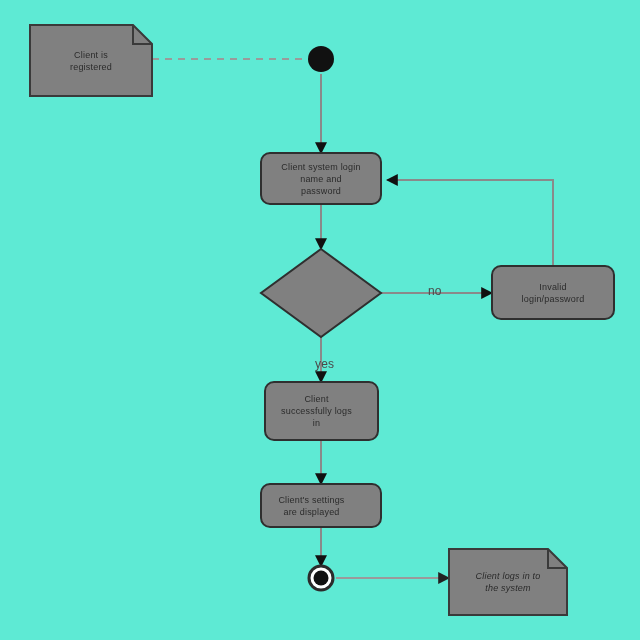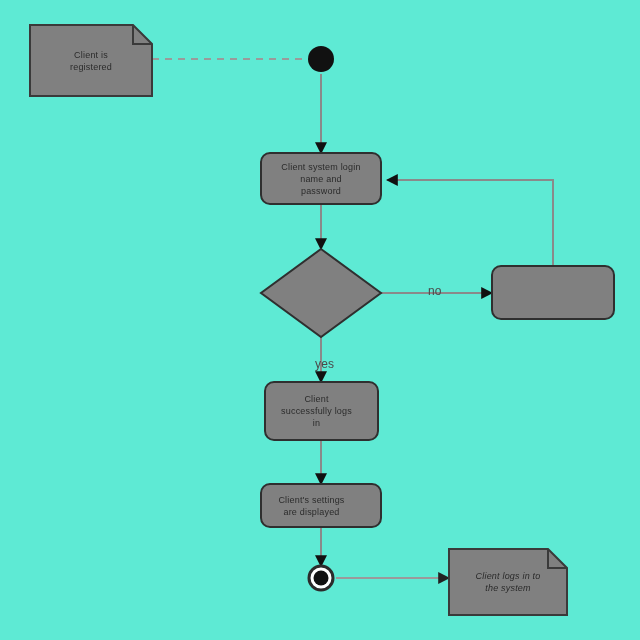--- a/index.html
+++ b/index.html
@@ -114,20 +114,22 @@
   </svg>
 
   <div class="node-label" style="left:30px; top:25px; width:122px; height:71px;">Client is
 registered</div>
 
   <div class="node-label" style="left:261px; top:153px; width:120px; height:51px;">Client system login
 name and
 password</div>
 
 
+  <div class="node-label" style="left:492px; top:266px; width:122px; height:53px;">Invalid
+login/password</div>
 
   <div class="node-label" style="left:265px; top:382px; width:103px; height:58px;">Client
 successfully logs
 in</div>
 
   <div class="node-label" style="left:261px; top:484px; width:101px; height:43px;">Client's settings
 are displayed</div>
 
   <div class="node-label" style="left:449px; top:549px; width:118px; height:66px;font-style:italic;">Client logs in to
 the system</div>

